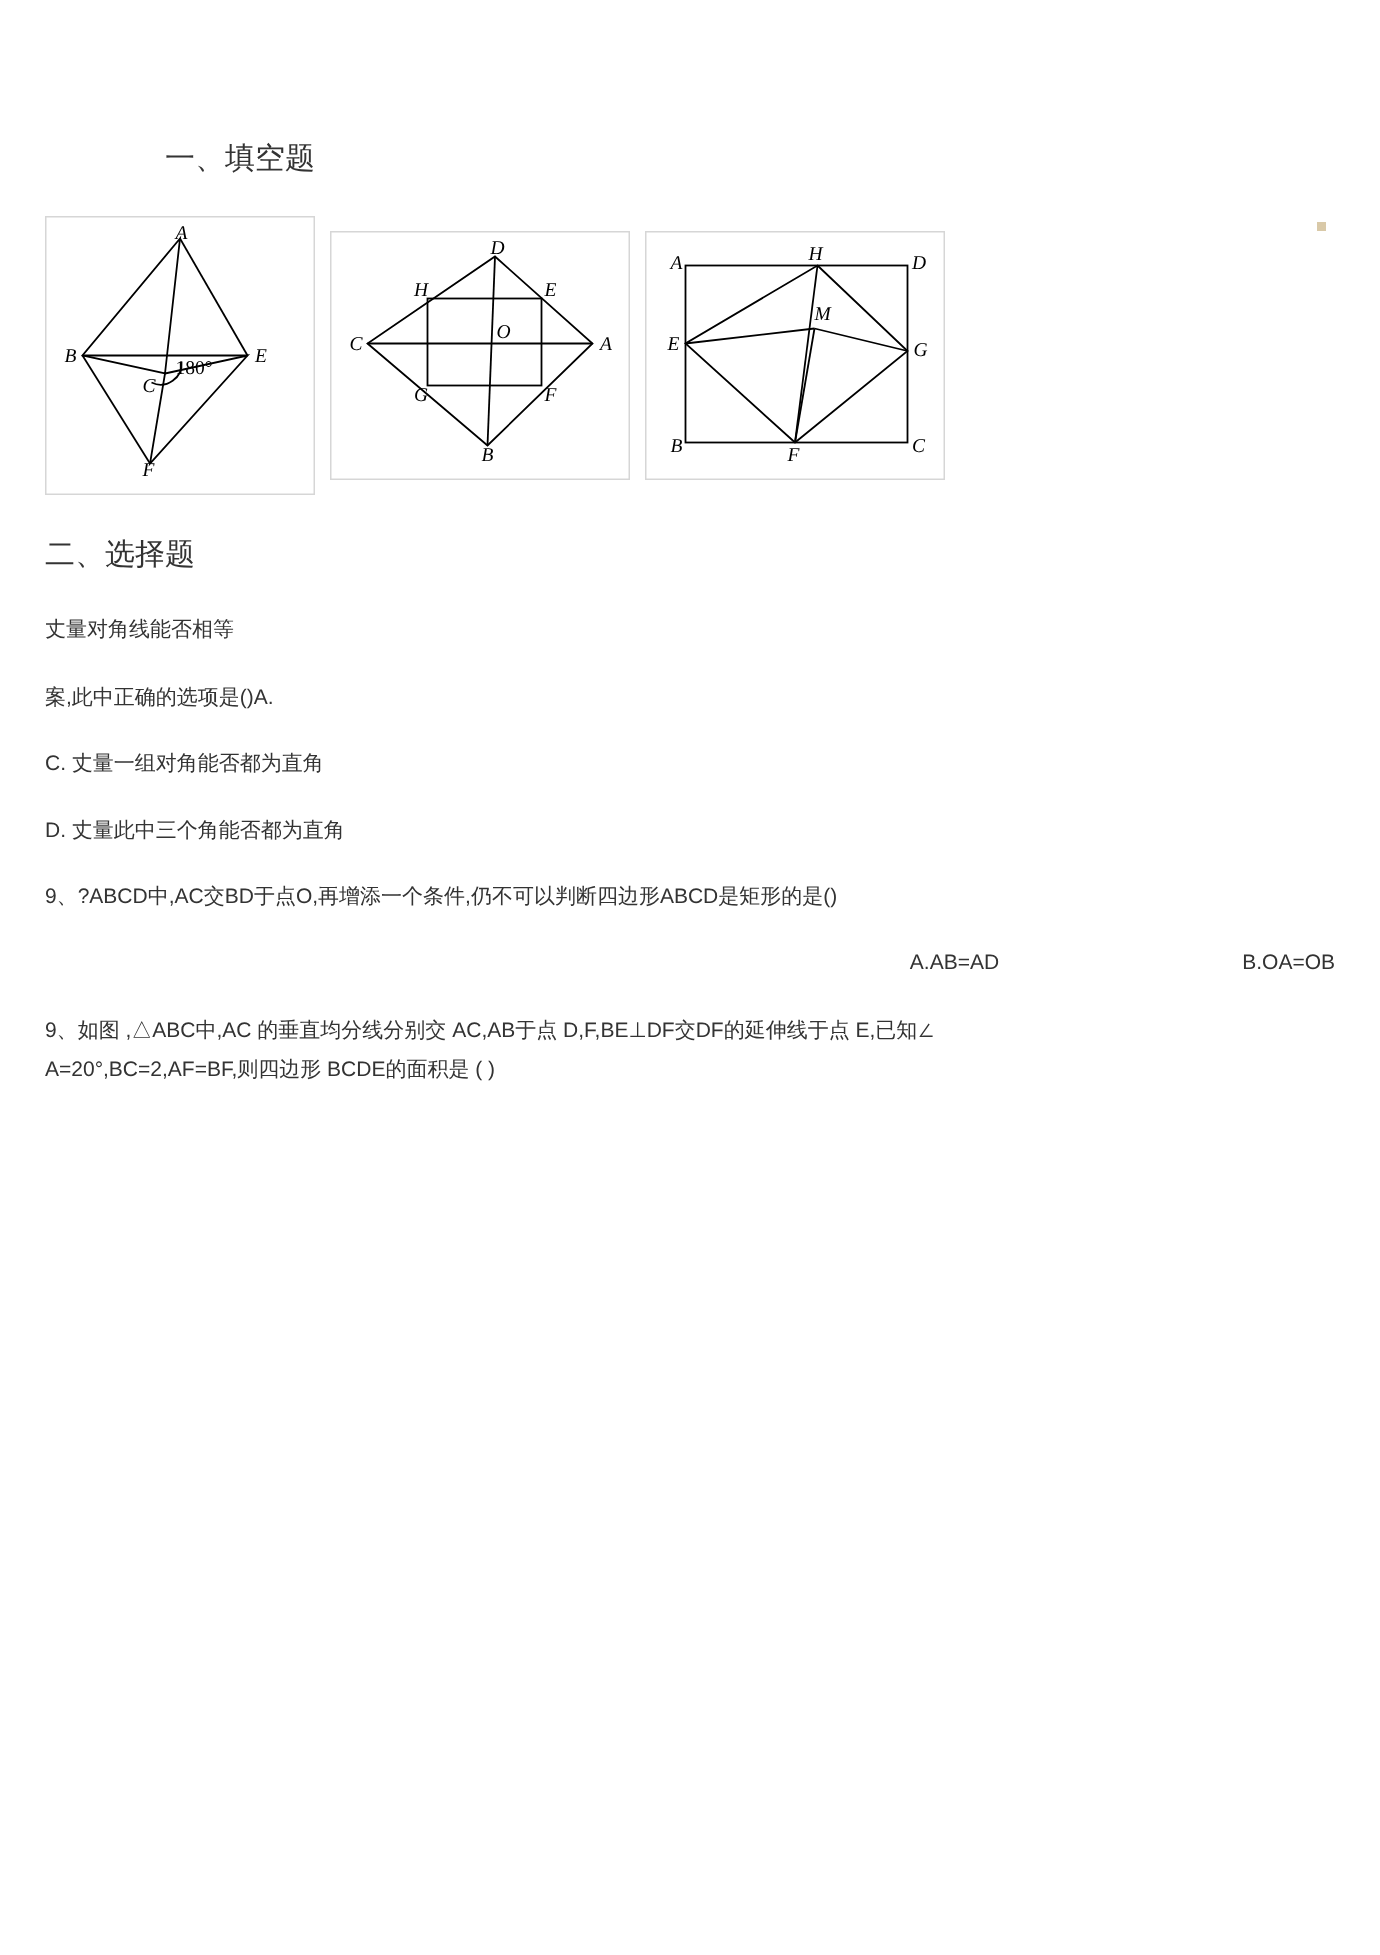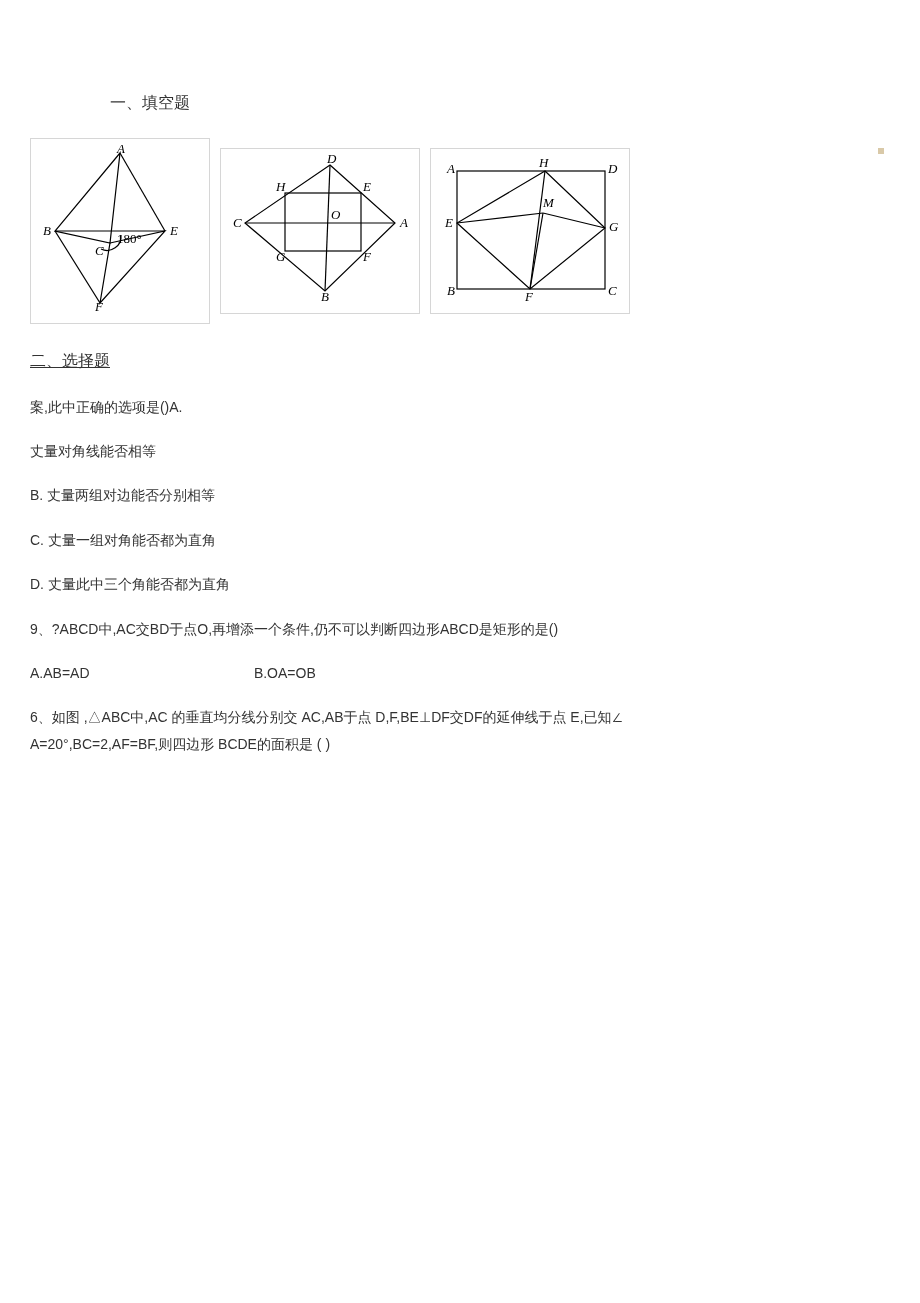--- a/index.html
+++ b/index.html
@@ -10,21 +10,21 @@
     color: #333;
     width: 920px;
   }
   .page {
     padding: 90px 30px 40px 30px;
     font-size: 14px;
     line-height: 1.6;
     position: relative;
   }
   .section-heading {
-    font-size: 16px;
+    font-size: 20px;
     margin: 0 0 22px 80px;
   }
   .question {
     margin: 0 0 22px 0;
     text-align: justify;
   }
   .blank {
     display: inline-block;
     border-bottom: 1px solid #333;
     min-width: 70px;
@@ -37,20 +37,21 @@
     margin: 8px 0 24px 0;
     align-items: center;
   }
   .figbox {
     border: 1px solid #d6d6d6;
     background: #fff;
     padding: 4px;
   }
   .opt-row {
     margin: 0 0 22px 0;
+    text-align: right;
   }
   .opt-pair {
     display: inline-block;
     width: 220px;
   }
   .tiny-dot {
     position: absolute;
     top: 148px;
     right: 36px;
     width: 6px;
@@ -137,30 +138,29 @@
         <text x="104" y="14">H</text>
         <text x="174" y="78">G</text>
         <text x="90" y="148">F</text>
         <text x="10" y="74">E</text>
         <text x="108" y="54">M</text>
       </svg>
     </div>
 
   </div>
 
-  <div class="section-heading" style="margin-left:0;text-decoration:underline;">二、选择题</div>
+  <div class="section-heading" style="margin-left:0;">二、选择题</div>
 
+  <div class="question">丈量对角线能否相等</div>
   <div class="question">案,此中正确的选项是()A.</div>
-  <div class="question">丈量对角线能否相等</div>
-  <div class="question">B. 丈量两组对边能否分别相等</div>
   <div class="question">C. 丈量一组对角能否都为直角</div>
   <div class="question">D. 丈量此中三个角能否都为直角</div>
 
   <div class="question">9、?ABCD中,AC交BD于点O,再增添一个条件,仍不可以判断四边形ABCD是矩形的是()</div>
   <div class="opt-row">
     <span class="opt-pair">A.AB=AD</span>
     <span class="opt-pair">B.OA=OB</span>
   </div>
 
-  <div class="question" style="margin-bottom:4px;">6、如图  ,△ABC中,AC  的垂直均分线分别交     AC,AB于点   D,F,BE⊥DF交DF的延伸线于点       E,已知∠</div>
+  <div class="question" style="margin-bottom:4px;">9、如图  ,△ABC中,AC  的垂直均分线分别交     AC,AB于点   D,F,BE⊥DF交DF的延伸线于点       E,已知∠</div>
   <div class="question">A=20°,BC=2,AF=BF,则四边形     BCDE的面积是  (        )</div>
 
 </div>
 
 </body></html>

